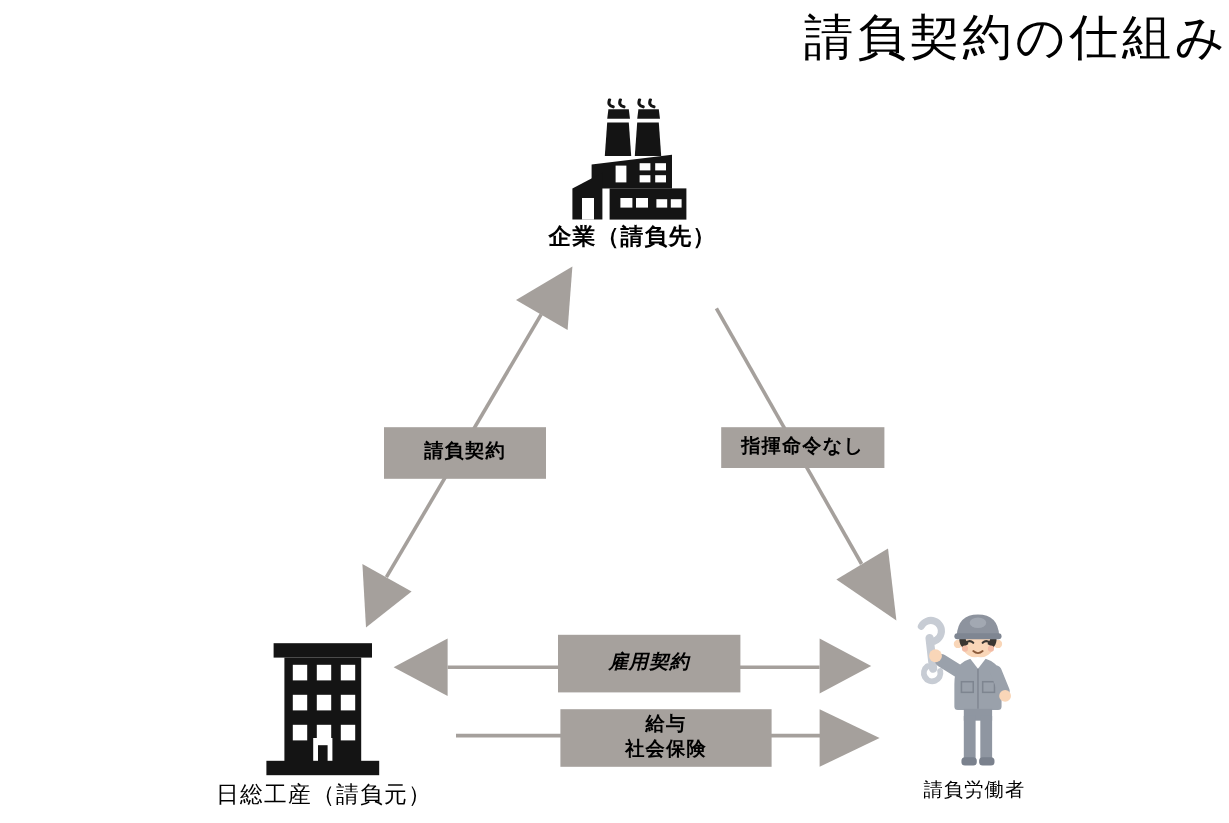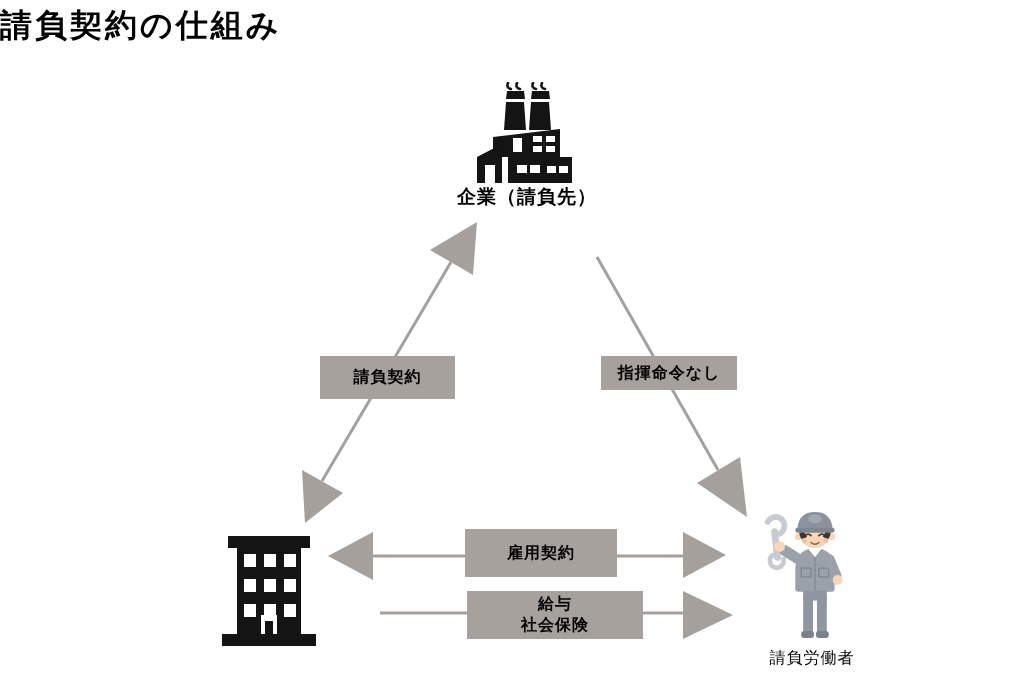--- a/index.html
+++ b/index.html
@@ -9,22 +9,22 @@
     --text-color:#000000;
     --background:#ffffff;
   }
   html,body{margin:0;padding:0;}
   body{background:var(--background);}
   .canvas{
     position:relative;width:1024px;height:686px;background:var(--background);
     overflow:hidden;font-family:"Liberation Sans","DejaVu Sans",sans-serif;color:var(--text-color);
   }
   .title{
-    position:absolute;top:4px;left:0;width:100%;text-align:left;
-    font-size:32px;font-weight:700;letter-spacing:3px;
+    position:absolute;top:4px;left:0;width:100%;text-align:right;
+    font-size:41px;font-weight:400;letter-spacing:3px;
   }
   .arrows{position:absolute;left:0;top:0;}
   .arrows line{stroke:var(--arrow-color);stroke-width:3;}
   .arrows polygon{fill:var(--arrow-color);}
   .edge-label{
     position:absolute;background:var(--label-box-bg);
     display:flex;flex-direction:column;align-items:center;justify-content:center;
     font-size:16px;font-weight:bold;text-align:left;line-height:1.3;letter-spacing:1px;
   }
   .node-label{
@@ -58,21 +58,21 @@
     <line x1="380" y1="613" x2="685" y2="613"></line>
     <polygon points="733,615 683,591 683,639"></polygon>
   </svg>
 
   <div class="edge-label" style="left:320px;top:356px;width:135px;height:43px;">
     <span>請負契約</span>
   </div>
   <div class="edge-label" style="left:601px;top:356px;width:136px;height:34px;">
     <span>指揮命令なし</span>
   </div>
-  <div class="edge-label" style="left:465px;top:529px;width:152px;height:48px;">
+  <div class="edge-label" style="left:465px;top:529px;width:152px;height:48px;font-style:italic;">
     <span>雇用契約</span>
   </div>
   <div class="edge-label" style="left:467px;top:591px;width:176px;height:48px;">
     <span>給与</span>
     <span>社会保険</span>
   </div>
 
   <svg class="icon" style="left:472px;top:82px;" width="104" height="104" viewBox="0 0 104 104">
     <path class="smoke" d="M39,7 q-5,-1 -3,-6"></path>
     <path class="smoke" d="M48,7 q-5,-1 -3,-6"></path>
@@ -107,20 +107,21 @@
     <rect class="win" x="26" y="45" width="12" height="13"></rect>
     <rect class="win" x="46" y="45" width="12" height="13"></rect>
     <rect class="win" x="66" y="45" width="12" height="13"></rect>
     <rect class="win" x="26" y="70" width="12" height="13"></rect>
     <rect class="win" x="46" y="70" width="12" height="13"></rect>
     <rect class="win" x="66" y="70" width="12" height="13"></rect>
     <rect class="win" x="43" y="81" width="16" height="21"></rect>
     <rect class="ink" x="47" y="87" width="8" height="15"></rect>
     <rect class="ink" x="4" y="100" width="94" height="12"></rect>
   </svg>
+  <div class="node-label" style="left:145px;top:649px;width:250px;">日総工産（請負元）</div>
 
   <svg class="icon" style="left:754px;top:500px;" width="118" height="148" viewBox="0 0 120 150">
     <g>
       <path d="M14,22 a9,9 0 1 1 7,13" fill="none" stroke="#c7ccd4" stroke-width="6" stroke-linecap="round"></path>
       <path d="M24,58 L21,32" stroke="#c7ccd4" stroke-width="7" stroke-linecap="round"></path>
       <path d="M30,60 a7,7 0 1 1 -11,-4" fill="none" stroke="#c7ccd4" stroke-width="5" stroke-linecap="round"></path>
     </g>
     <line x1="47" y1="61" x2="31" y2="51" stroke="#9aa1ab" stroke-width="11" stroke-linecap="round"></line>
     <circle cx="26" cy="47" r="5.5" fill="#f9d6b8"></circle>
     <g>

